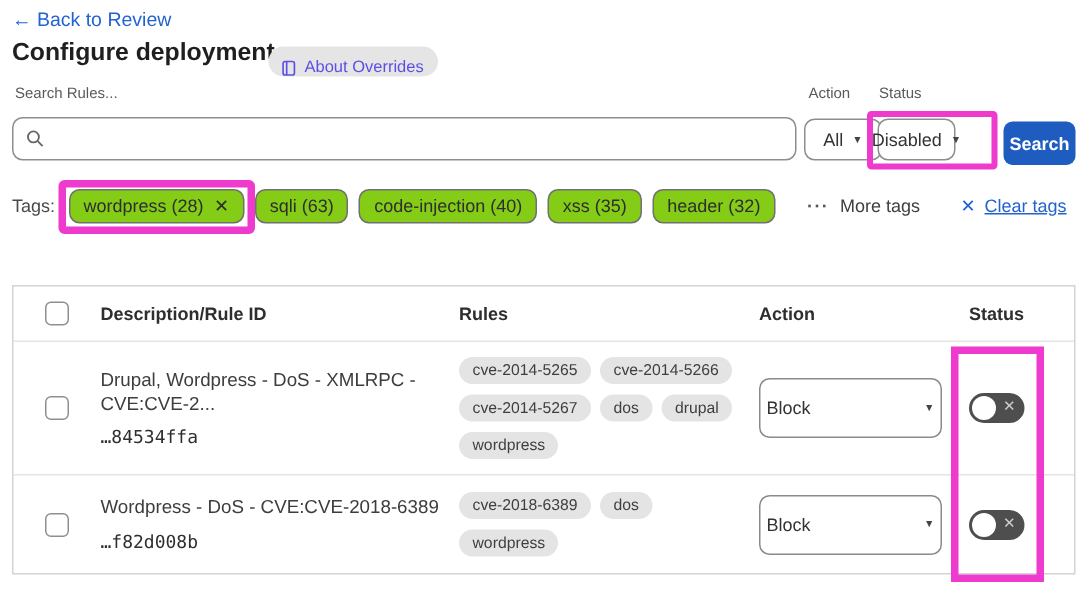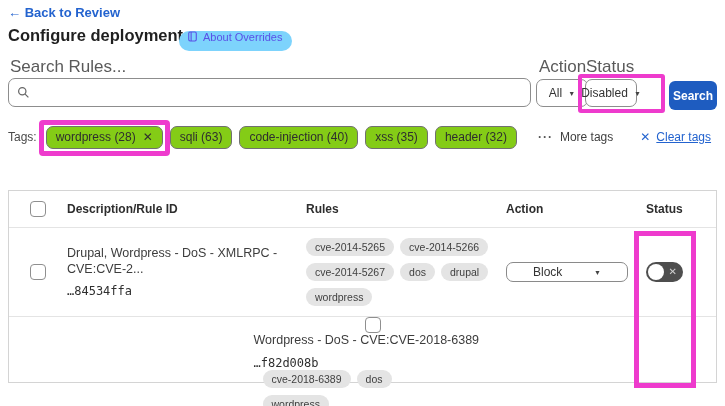--- a/index.html
+++ b/index.html
@@ -1,28 +1,28 @@
 <!DOCTYPE html>
 <html><head>
 <meta charset="utf-8">
 <style>
   * { margin:0; padding:0; box-sizing:border-box; }
   html,body { background:#ffffff; }
   body { font-family:"Liberation Sans", sans-serif; }
   .page { position:relative; width:725px; height:406px; background:#fff; overflow:hidden; }
 
   
-  .back-link { position:absolute; left:8px; top:5px; font-size:13px; font-weight:700; color:#2363cf; cursor:pointer; }
+  .back-link { position:absolute; left:8px; top:5px; font-size:13px; font-weight:400; color:#2363cf; cursor:pointer; }
   .title { position:absolute; left:8px; top:26px; font-size:16.5px; font-weight:700; color:#1f1f1f; }
-  .badge { position:absolute; left:179px; top:31px; height:20px; display:flex; align-items:flex-start; gap:5px;
-           background:#7dd3fc; color:#5a50e6; font-size:11px; font-weight:500; padding:0 10px 0 8px; border-radius:10px; }
+  .badge { position:absolute; left:179px; top:31px; height:20px; display:flex; align-items:flex-end; gap:5px;
+           background:#e5e5e5; color:#5a50e6; font-size:11px; font-weight:500; padding:0 10px 0 8px; border-radius:10px; }
   .badge svg { display:block; }
 
   
-  .field-label { position:absolute; font-size:17px; color:#5a5a5a; }
+  .field-label { position:absolute; font-size:10px; color:#5a5a5a; }
   .search-box { position:absolute; left:8px; top:78px; width:523px; height:29px; border:1px solid #8d8d8d;
                 border-radius:7px; display:flex; align-items:center; padding:0 8px; gap:6px; background:#fff; }
   .search-box input { border:none; outline:none; flex:1; font-size:12px; font-family:"Liberation Sans",sans-serif; background:transparent; }
   .select-ctl { position:absolute; height:28px; border:1px solid #8d8d8d; border-radius:7px; background:#fff;
                 display:flex; align-items:center; justify-content:center; gap:6px; font-size:12px; color:#333; cursor:pointer; }
   .caret { font-size:7px; color:#444; line-height:1; }
   .btn-primary { position:absolute; left:669px; top:81px; width:48px; height:29px; background:#1e5cc0; color:#fff;
                  border:none; border-radius:6px; font-size:12px; font-weight:600; font-family:"Liberation Sans",sans-serif; cursor:pointer; }
 
   
@@ -36,34 +36,34 @@
   .more-tags { margin-left:14px; display:flex; align-items:center; gap:7px; font-size:12px; color:#3f3f3f; cursor:pointer; white-space:nowrap; }
   .more-dots { letter-spacing:1px; font-weight:700; color:#555; }
   .clear-tags { margin-left:20px; display:flex; align-items:center; gap:6px; font-size:12px; color:#2363cf; cursor:pointer; white-space:nowrap; }
   .clear-tags .label-underline { text-decoration:underline; }
 
   
   .rules-table { position:absolute; left:8px; top:190px; width:709px; border:1px solid #d4d4d4; background:#fff; }
   .t-row { display:flex; align-items:center; }
   .t-head { height:37px; border-bottom:1px solid #e4e4e4; }
   .t-body-row1 { height:89px; border-bottom:1px solid #e4e4e4;align-items:center; }
-  .t-body-row2 { height:65px;flex-direction:column; }
+  .t-body-row2 { height:65px; }
   .col-check { width:37px; display:flex; justify-content:flex-end; align-items:center; }
   .col-desc { width:260px; padding-left:21px; }
   .col-tags { width:200px; padding-right:10px; }
   .col-action { width:140px; }
   .col-status { flex:1; }
   .th { font-size:12px; font-weight:700; color:#2e2e2e; }
   .checkbox { width:16px; height:16px; border:1.5px solid #8f8f8f; border-radius:4px; background:#fff; cursor:pointer; }
   .desc-line { font-size:12.5px; color:#3d3d3d; line-height:1.25; }
   .rule-id { font-family:"DejaVu Sans Mono", monospace; font-size:12px; color:#2f2f2f; margin-top:7px; }
   .row-tags { display:flex; flex-wrap:wrap; gap:7px 6px; }
   .mini-tag { background:#e4e4e4; color:#3f3f3f; font-size:10.5px; padding:3px 9px; border-radius:10px; white-space:nowrap; }
-  .action-select { width:122px; height:20px; border:1px solid #8a8a8a; border-radius:7px; background:#fff; display:flex;
-                   align-items:center; justify-content:space-between; padding:0 26px; font-size:12px; color:#333; cursor:pointer; }
+  .action-select { width:122px; height:40px; border:1px solid #8a8a8a; border-radius:7px; background:#fff; display:flex;
+                   align-items:center; justify-content:space-between; padding:0 4px; font-size:12px; color:#333; cursor:pointer; }
   .toggle { width:37px; height:20px; border-radius:10px; background:#4e4e4e; position:relative; cursor:pointer; }
   .toggle .knob { position:absolute; left:2px; top:2px; width:16px; height:16px; border-radius:50%; background:#fff; }
   .toggle .toggle-x { position:absolute; right:6px; top:50%; transform:translateY(-50%); color:#cfcfcf; font-size:10px; line-height:1; }
 
   
   .annot-status-filter { position:absolute; left:578px; top:74px; width:87px; height:39px; border:4px solid #ee3bcd; border-radius:3px; pointer-events:none; }
   .annot-toggles { position:absolute; left:634px; top:231px; width:62px; height:157px; border:5px solid #ee3bcd; pointer-events:none; }
 </style>
 </head>
 <body>

